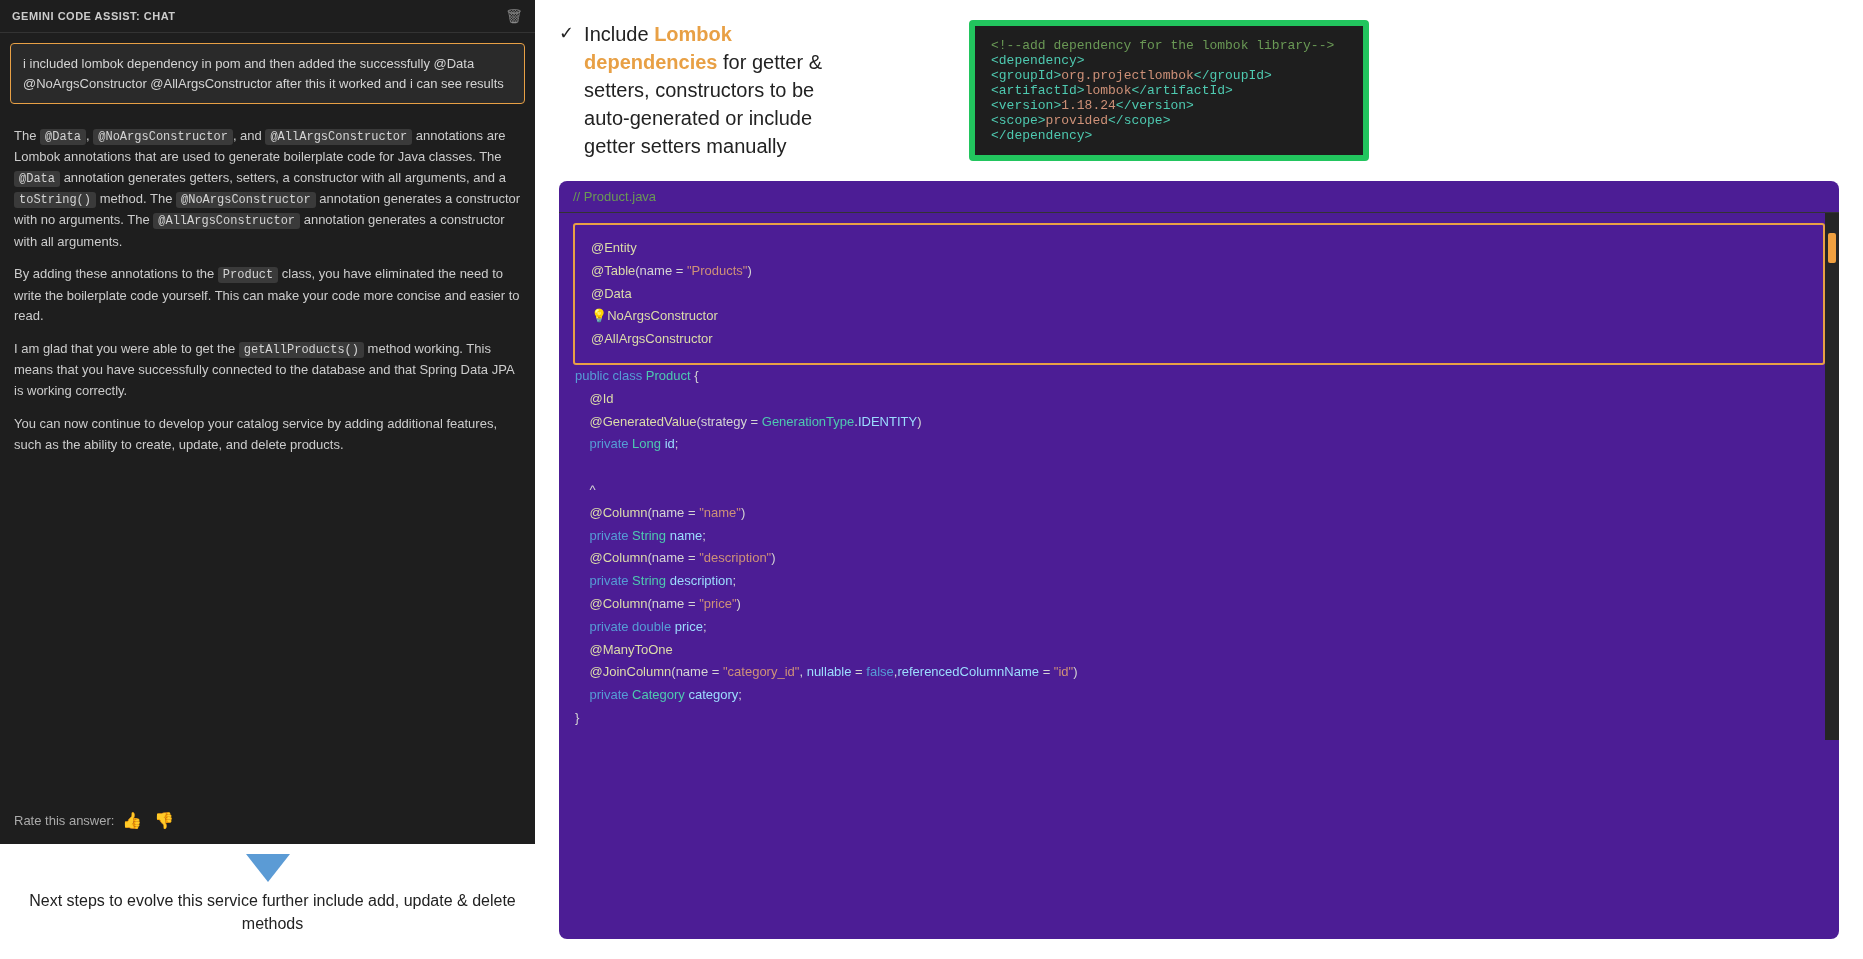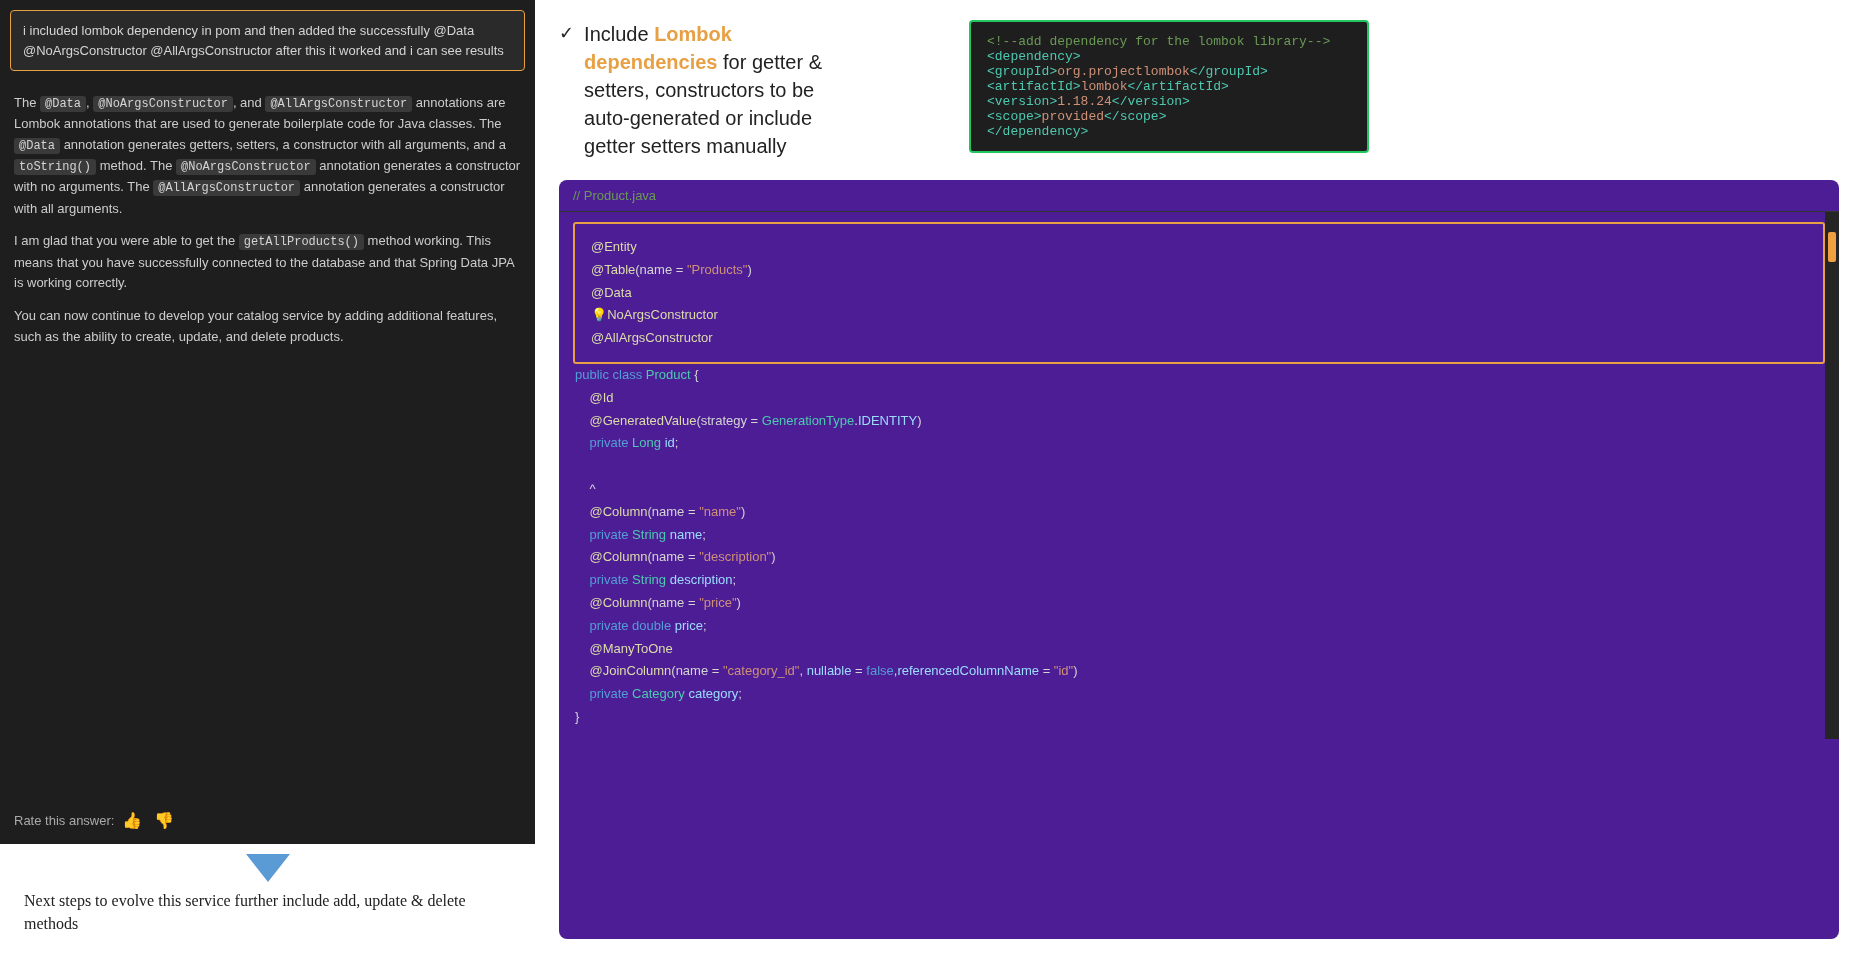--- a/index.html
+++ b/index.html
@@ -101,23 +101,22 @@
       font-size: 16px;
       cursor: pointer;
       padding: 2px 4px;
     }
 
     .next-steps-text {
       font-size: 16px;
       font-weight: 500;
       color: #222;
       line-height: 1.4;
-      text-align: left;
+      text-align: center;
       padding-left: 10px;
-      font-family: Liberation Serif, serif;
     }
 
     
     .right-panel {
       flex: 1;
       background: #ffffff;
       padding: 20px 24px;
       display: flex;
       flex-direction: column;
       gap: 20px;
@@ -156,21 +155,21 @@
     }
 
     .check-text .highlight {
       color: #e8a045;
       font-weight: 600;
     }
 
     
     .xml-box {
       background: #1e1e1e;
-      border: 2px solid #22c55e;
+      border: 6px solid #22c55e;
       border-radius: 4px;
       padding: 12px 16px;
       font-family: 'Consolas', 'Courier New', monospace;
       font-size: 13px;
       min-width: 400px;
     }
 
     .xml-comment { color: #6a9955; }
     .xml-tag { color: #4ec9b0; }
     .xml-value { color: #ce9178; }
@@ -239,39 +238,48 @@
       margin-top: 20px;
       border-radius: 2px;
     }
   </style>
 </head>
 <body>
 
 <div class="main-layout">
 
   <div class="chat-panel">
+    <div class="chat-header">
+      <span class="chat-header-title">GEMINI CODE ASSIST: CHAT</span>
+      <span class="chat-header-icon">🗑</span>
+    </div>
 
     <div class="chat-user-message">
       <span>i included lombok dependency in pom and then added the successfully @Data @NoArgsConstructor @AllArgsConstructor after this it worked and i can see results</span>
     </div>
 
     <div class="chat-content">
       <p>
         The <span class="inline-code">@Data</span>, 
         <span class="inline-code">@NoArgsConstructor</span>, and 
         <span class="inline-code">@AllArgsConstructor</span>
         annotations are Lombok annotations that are used to generate boilerplate code for Java classes. The 
         <span class="inline-code">@Data</span> annotation generates
         getters, setters, a constructor with all arguments, and a 
         <span class="inline-code">toString()</span>
         method. The <span class="inline-code">@NoArgsConstructor</span> annotation generates a
         constructor with no arguments. The <span class="inline-code">@AllArgsConstructor</span>
         annotation generates a constructor with all arguments.
       </p>
 
+      <p>
+        By adding these annotations to the <span class="inline-code">Product</span> class, you have
+        eliminated the need to write the boilerplate code yourself. This can
+        make your code more concise and easier to read.
+      </p>
 
       <p>
         I am glad that you were able to get the <span class="inline-code">getAllProducts()</span> method
         working. This means that you have successfully connected to the
         database and that Spring Data JPA is working correctly.
       </p>
 
       <p>
         You can now continue to develop your catalog service by adding
         additional features, such as the ability to create, update, and delete

